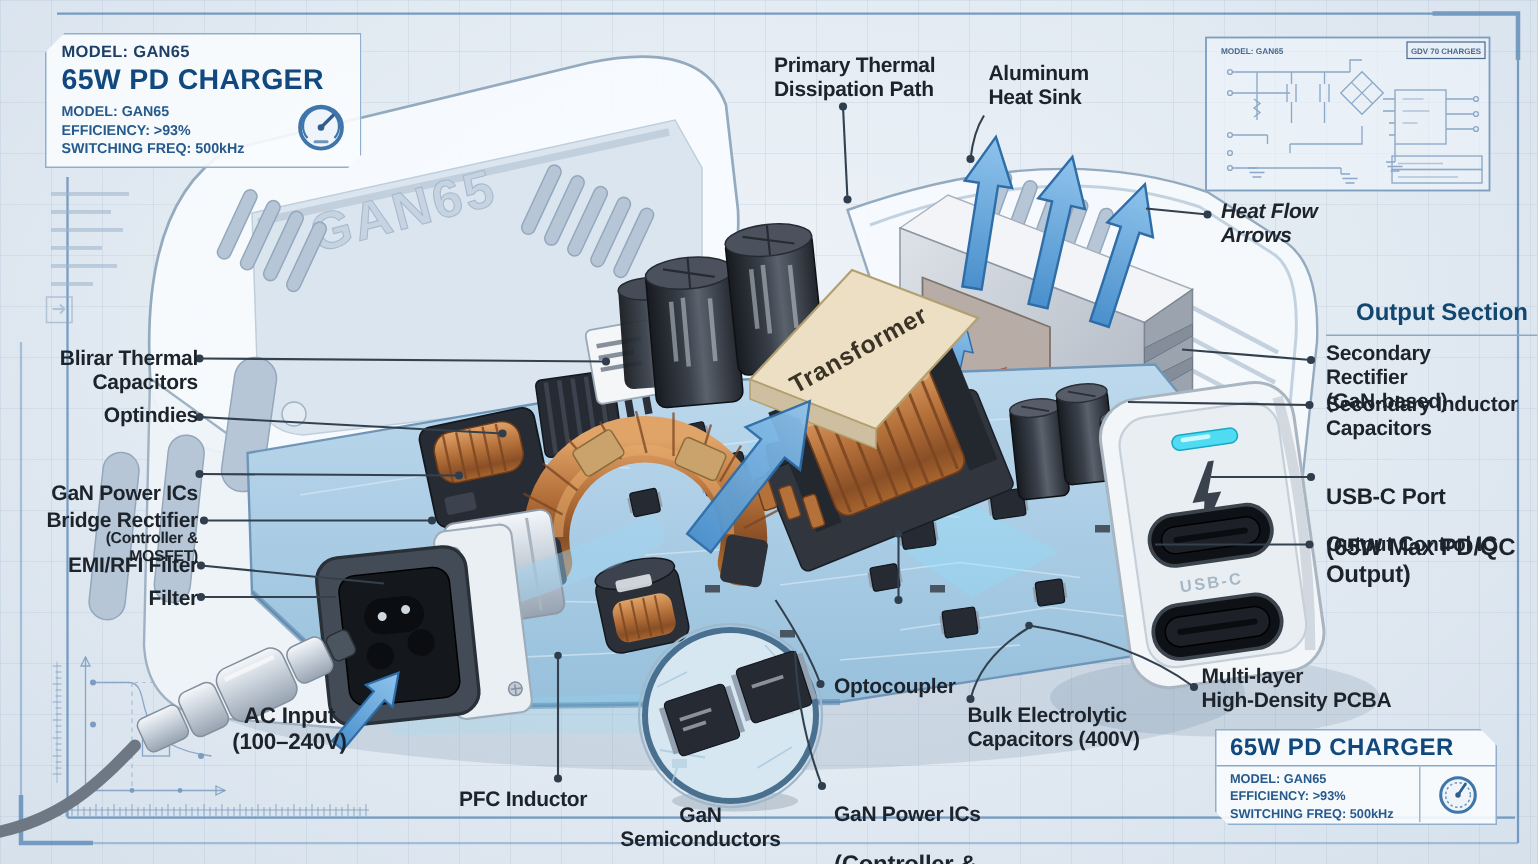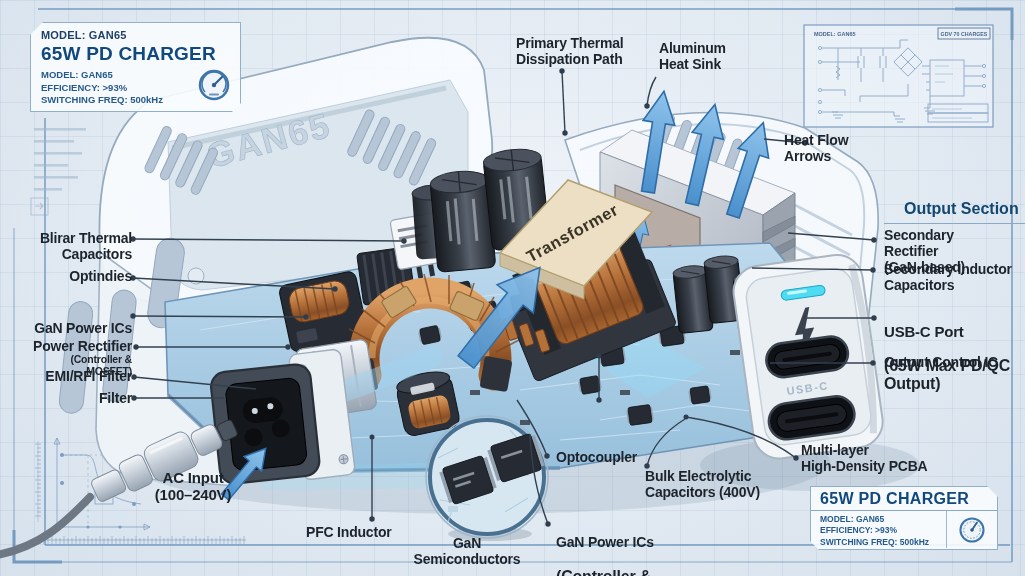--- a/index.html
+++ b/index.html
@@ -610,21 +610,21 @@
         <circle class="ldot" cx="599" cy="356" r="2.5"></circle>
     <path class="leader" d="M685,419 Q654,438 647,466"></path>
         <circle class="ldot" cx="647" cy="466" r="2.7"></circle>
   </g>
 </svg>
 
 <div class="co" style="left:516px;top:36px;width:150px;">Primary Thermal
 Dissipation Path</div>
 <div class="co" style="left:659px;top:41px;width:90px;">Aluminum
 Heat Sink</div>
-<div class="co" style="left:784px;top:133px;width:90px;">Heat Flow
+<div class="co" style="left:814px;top:133px;width:90px;font-style:italic;">Heat Flow
 Arrows</div>
 
 <div class="co osec" style="left:884px;top:200px;width:129px;">Output Section</div>
 <div class="co" style="left:884px;top:228px;width:112px;">Secondary Rectifier
 (GaN-based)</div>
 <div class="co" style="left:884px;top:262px;width:140px;">Secondary Inductor
 Capacitors</div>
 <div class="co" style="left:884px;top:307px;width:142px;">
   <div class="big">USB-C Port</div>
   <div class="sub">(65W Max PD/QC Output)</div>
@@ -633,21 +633,21 @@
 <div class="co" style="left:801px;top:443px;width:160px;">Multi-layer
 High-Density PCBA</div>
 
 <div class="co ra" style="left:36px;top:231px;width:96px;">Blirar Thermal
 Capacitors</div>
 <div class="co ra" style="left:36px;top:269px;width:96px;">Optindies</div>
 <div class="co ra" style="left:24px;top:305px;width:108px;">
   <div>GaN Power ICs</div>
   <div class="sub" style="font-size:10.5px;">(Controller &amp; MOSFET)</div>
 </div>
-<div class="co ra" style="left:24px;top:339px;width:108px;">Power Rectifier</div>
+<div class="co ra" style="left:24px;top:339px;width:108px;">Bridge Rectifier</div>
 <div class="co ra" style="left:24px;top:369px;width:108px;">EMI/RFI Filter</div>
 <div class="co ra" style="left:24px;top:391px;width:108px;">Filter</div>
 
 <div class="co ctr big" style="left:138px;top:469px;width:110px;">AC Input
 (100–240V)</div>
 <div class="co" style="left:306px;top:525px;width:100px;">PFC Inductor</div>
 <div class="co ctr" style="left:400px;top:520px;width:134px;">
   <div>GaN Semiconductors</div>
   
 </div>

